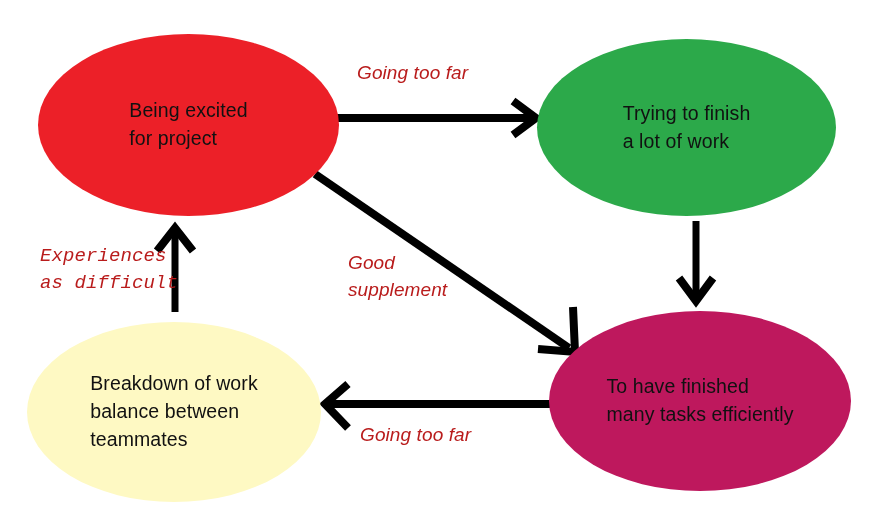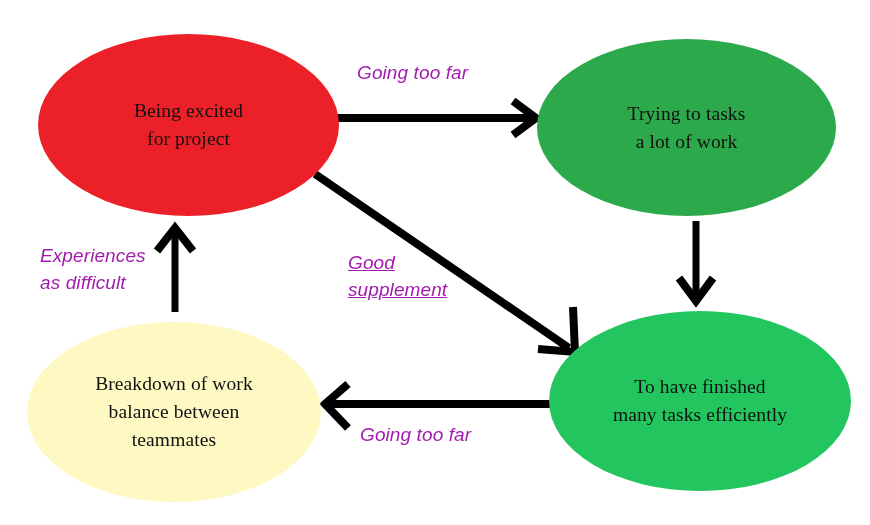--- a/index.html
+++ b/index.html
@@ -25,54 +25,53 @@
     width: 870px;
     height: 525px;
     pointer-events: none;
   }
   .node {
     position: absolute;
     display: flex;
     align-items: center;
     justify-content: center;
     border-radius: 50%;
-    text-align: center;
+    text-align: left;
     box-sizing: border-box;
-    font-family: Liberation Serif, serif;
   }
   .node-label {
     font-size: 19.5px;
     line-height: 1.42;
     color: #111111;
     font-style: normal;
     font-weight: 400;
     letter-spacing: 0.1px;
     white-space: pre-line;
     padding: 0 14px;
   }
   .edge-label {
     position: absolute;
     font-size: 19px;
     line-height: 1.42;
     font-style: italic;
-    color: #a21caf;
+    color: #b91c1c;
     white-space: pre-line;
     letter-spacing: 0.1px;
   }
   
   #node-red    { left: 38px;  top: 34px;  width: 301px; height: 182px; background: #ec2028; }
   #node-green  { left: 537px; top: 39px;  width: 299px; height: 177px; background: #2ca94a; }
   #node-yellow { left: 27px;  top: 322px; width: 294px; height: 180px; background: #fbe900; }
   #node-blue   { left: 549px; top: 311px; width: 302px; height: 180px; background: #4046c8; }
 
   
   #label-going-too-far-top { left: 357px; top: 60px;  }
   #label-positive-opposite { left: 719px; top: 225px; }
-  #label-good-supplement   { left: 348px; top: 250px; text-decoration: underline; }
-  #label-experiences       { left: 40px;  top: 243px; }
+  #label-good-supplement   { left: 348px; top: 250px; }
+  #label-experiences       { left: 40px;  top: 243px; font-family: Liberation Mono, monospace; }
   #label-going-too-far-bot { left: 360px; top: 422px; }
 </style>
 </head>
 <body>
 
 <div id="canvas">
 
   <svg id="edges" viewBox="0 0 870 525" width="870" height="525" xmlns="http://www.w3.org/2000/svg">
 
     <g>
@@ -100,31 +99,31 @@
       <polyline points="157,251 175,228 193,251" fill="none" stroke="#000000" stroke-width="8" stroke-linecap="butt" stroke-linejoin="miter"></polyline>
     </g>
   </svg>
 
   <div class="node" id="node-red" style="background: rgb(236, 32, 40);">
     <span class="node-label">Being excited
 for project</span>
   </div>
 
   <div class="node" id="node-green" style="background: rgb(44, 169, 74);">
-    <span class="node-label">Trying to tasks
+    <span class="node-label">Trying to finish
 a lot of work</span>
   </div>
 
   <div class="node" id="node-yellow" style="background: #fef9c3;">
     <span class="node-label">Breakdown of work
 balance between
 teammates</span>
   </div>
 
-  <div class="node" id="node-blue" style="background: #22c55e;">
+  <div class="node" id="node-blue" style="background: #be185d;">
     <span class="node-label">To have finished
 many tasks efficiently</span>
   </div>
 
   <div class="edge-label" id="label-going-too-far-top">Going too far</div>
 
 
   <div class="edge-label" id="label-good-supplement">Good
 supplement</div>
 

